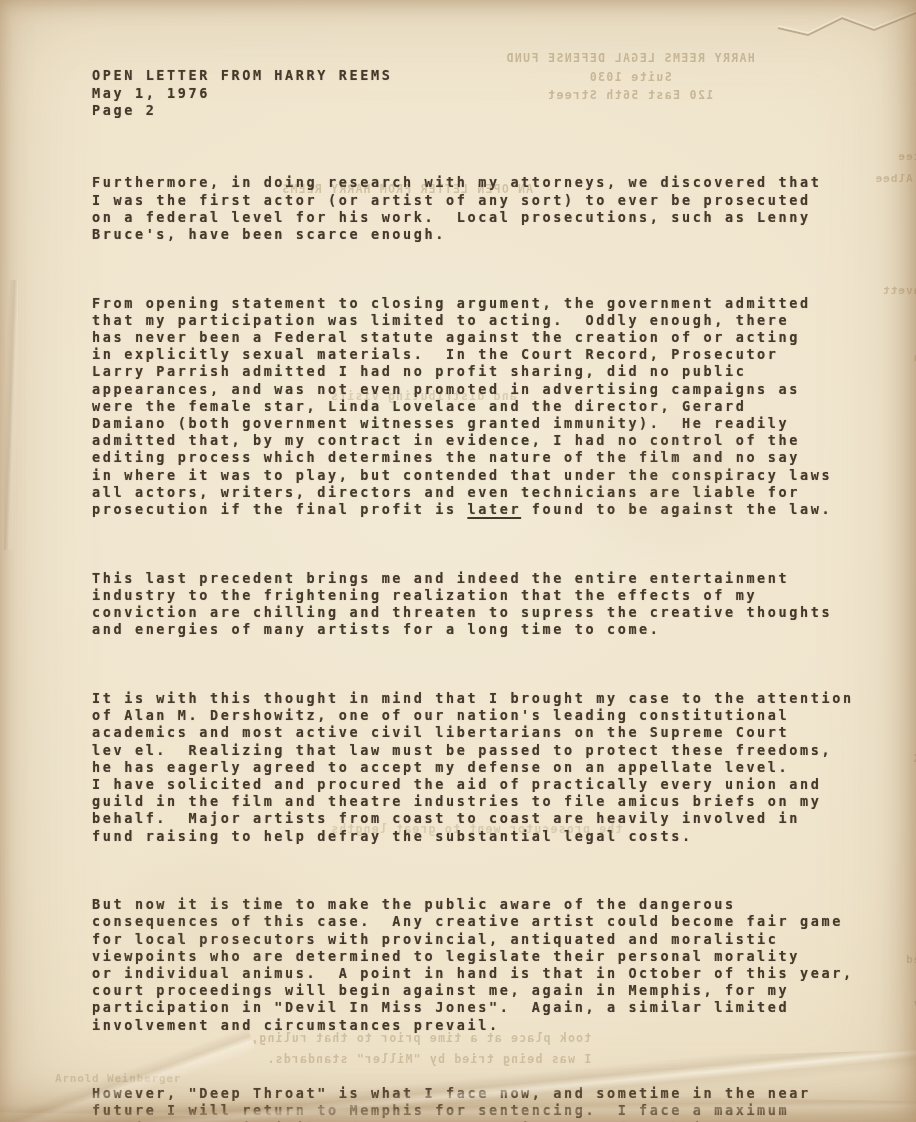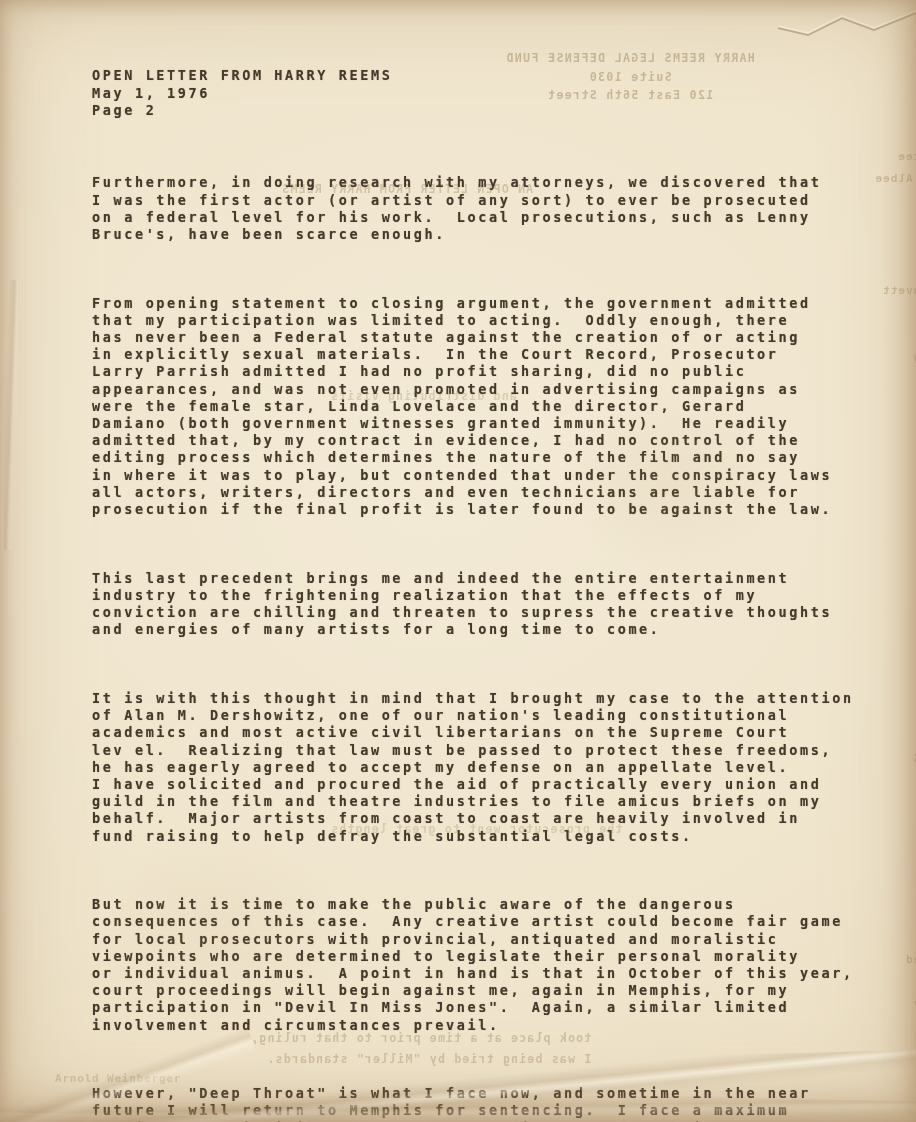--- a/index.html
+++ b/index.html
@@ -16,21 +16,21 @@
   
   .typed{
     position:absolute;left:92px;top:33px;width:800px;
     font-size:13.5px;font-weight:bold;letter-spacing:2.6px;line-height:17.2px;
     color:#46392b;white-space:pre;
     text-shadow:0 0 1px rgba(70,57,43,0.45);
   }
   .para{margin:0 0 17px 0;}
   .header-block{margin-bottom:21px;}
   .line{display:block;}
-  .u{text-decoration-thickness:2px;text-underline-offset:3px;margin-top:28px;}
+  .u{text-decoration:underline;text-decoration-thickness:2px;text-underline-offset:3px;margin-top:28px;}
   
   .ghost{
     position:absolute;color:#a38c63;white-space:pre;font-weight:bold;
     transform:scaleX(-1);
   }
   .ghost-address{left:505px;top:49px;width:250px;text-align:center;font-size:11.5px;letter-spacing:1.4px;line-height:18.5px;opacity:.5;}
   .ghost-openletter{left:293px;top:182px;width:240px;text-align:center;font-size:11.5px;letter-spacing:1.2px;opacity:.4;}
   .ghost-names{left:836px;top:146px;width:130px;font-size:11px;letter-spacing:1px;line-height:22.3px;opacity:.42;}
   .ghost-mid1{left:330px;top:389px;font-size:11.5px;letter-spacing:1.2px;opacity:.3;}
   .ghost-mid2{left:330px;top:822px;font-size:11.5px;letter-spacing:1.2px;opacity:.3;}

